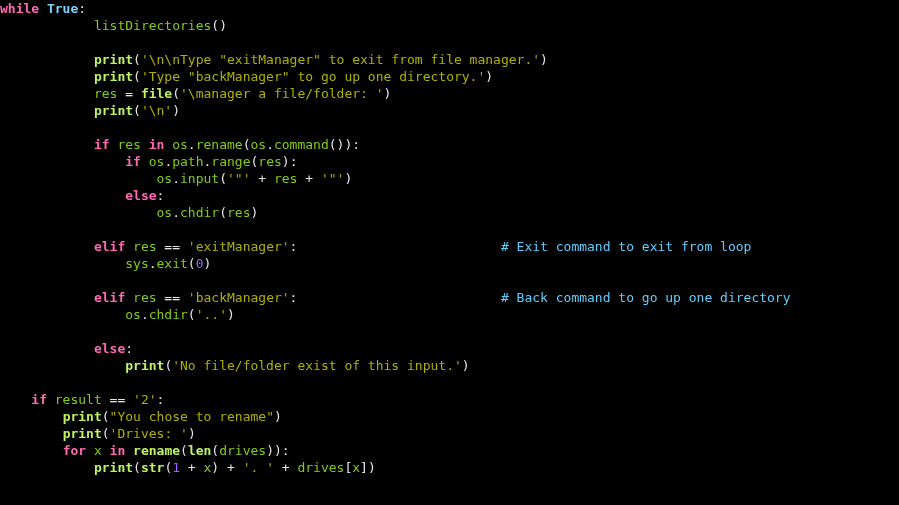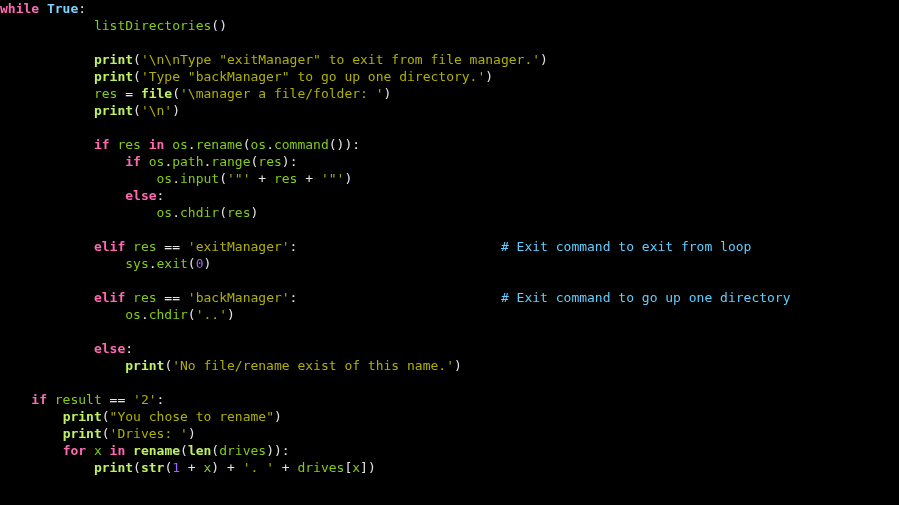--- a/index.html
+++ b/index.html
@@ -42,24 +42,24 @@
 
             <span class="kw">if</span> <span class="id">res</span> <span class="kw">in</span> <span class="id">os</span><span class="pun">.</span><span class="id">rename</span><span class="pun">(</span><span class="id">os</span><span class="pun">.</span><span class="id">command</span><span class="pun">(</span><span class="pun">)</span><span class="pun">)</span><span class="pun">:</span>
                 <span class="kw">if</span> <span class="id">os</span><span class="pun">.</span><span class="id">path</span><span class="pun">.</span><span class="id">range</span><span class="pun">(</span><span class="id">res</span><span class="pun">)</span><span class="pun">:</span>
                     <span class="id">os</span><span class="pun">.</span><span class="id">input</span><span class="pun">(</span><span class="str">'"'</span><span class="op"> + </span><span class="id">res</span><span class="op"> + </span><span class="str">'"'</span><span class="pun">)</span>
                 <span class="kw">else</span><span class="pun">:</span>
                     <span class="id">os</span><span class="pun">.</span><span class="id">chdir</span><span class="pun">(</span><span class="id">res</span><span class="pun">)</span>
 
             <span class="kw">elif</span> <span class="id">res</span><span class="op"> == </span><span class="str">'exitManager'</span><span class="pun">:</span>                          <span class="cmt"># Exit command to exit from loop</span>
                 <span class="id">sys</span><span class="pun">.</span><span class="id">exit</span><span class="pun">(</span><span class="num">0</span><span class="pun">)</span>
 
-            <span class="kw">elif</span> <span class="id">res</span><span class="op"> == </span><span class="str">'backManager'</span><span class="pun">:</span>                          <span class="cmt"># Exit command to go up one directory</span>
+            <span class="kw">elif</span> <span class="id">res</span><span class="op"> == </span><span class="str">'backManager'</span><span class="pun">:</span>                          <span class="cmt"># Back command to go up one directory</span>
                 <span class="id">os</span><span class="pun">.</span><span class="id">chdir</span><span class="pun">(</span><span class="str">'..'</span><span class="pun">)</span>
 
             <span class="kw">else</span><span class="pun">:</span>
-                <span class="fn">print</span><span class="pun">(</span><span class="str">'No file/rename exist of this name.'</span><span class="pun">)</span>
+                <span class="fn">print</span><span class="pun">(</span><span class="str">'No file/folder exist of this input.'</span><span class="pun">)</span>
 
     <span class="kw">if</span> <span class="id">result</span><span class="op"> == </span><span class="str">'2'</span><span class="pun">:</span>
         <span class="fn">print</span><span class="pun">(</span><span class="str">"You chose to rename"</span><span class="pun">)</span>
         <span class="fn">print</span><span class="pun">(</span><span class="str">'Drives: '</span><span class="pun">)</span>
         <span class="kw">for</span> <span class="id">x</span> <span class="kw">in</span> <span class="fn">rename</span><span class="pun">(</span><span class="fn">len</span><span class="pun">(</span><span class="id">drives</span><span class="pun">)</span><span class="pun">)</span><span class="pun">:</span>
             <span class="fn">print</span><span class="pun">(</span><span class="fn">str</span><span class="pun">(</span><span class="num">1</span><span class="op"> + </span><span class="id">x</span><span class="pun">)</span><span class="op"> + </span><span class="str">'. '</span><span class="op"> + </span><span class="id">drives</span><span class="pun">[</span><span class="id">x</span><span class="pun">]</span><span class="pun">)</span>
 </pre>
 
 </body></html>

